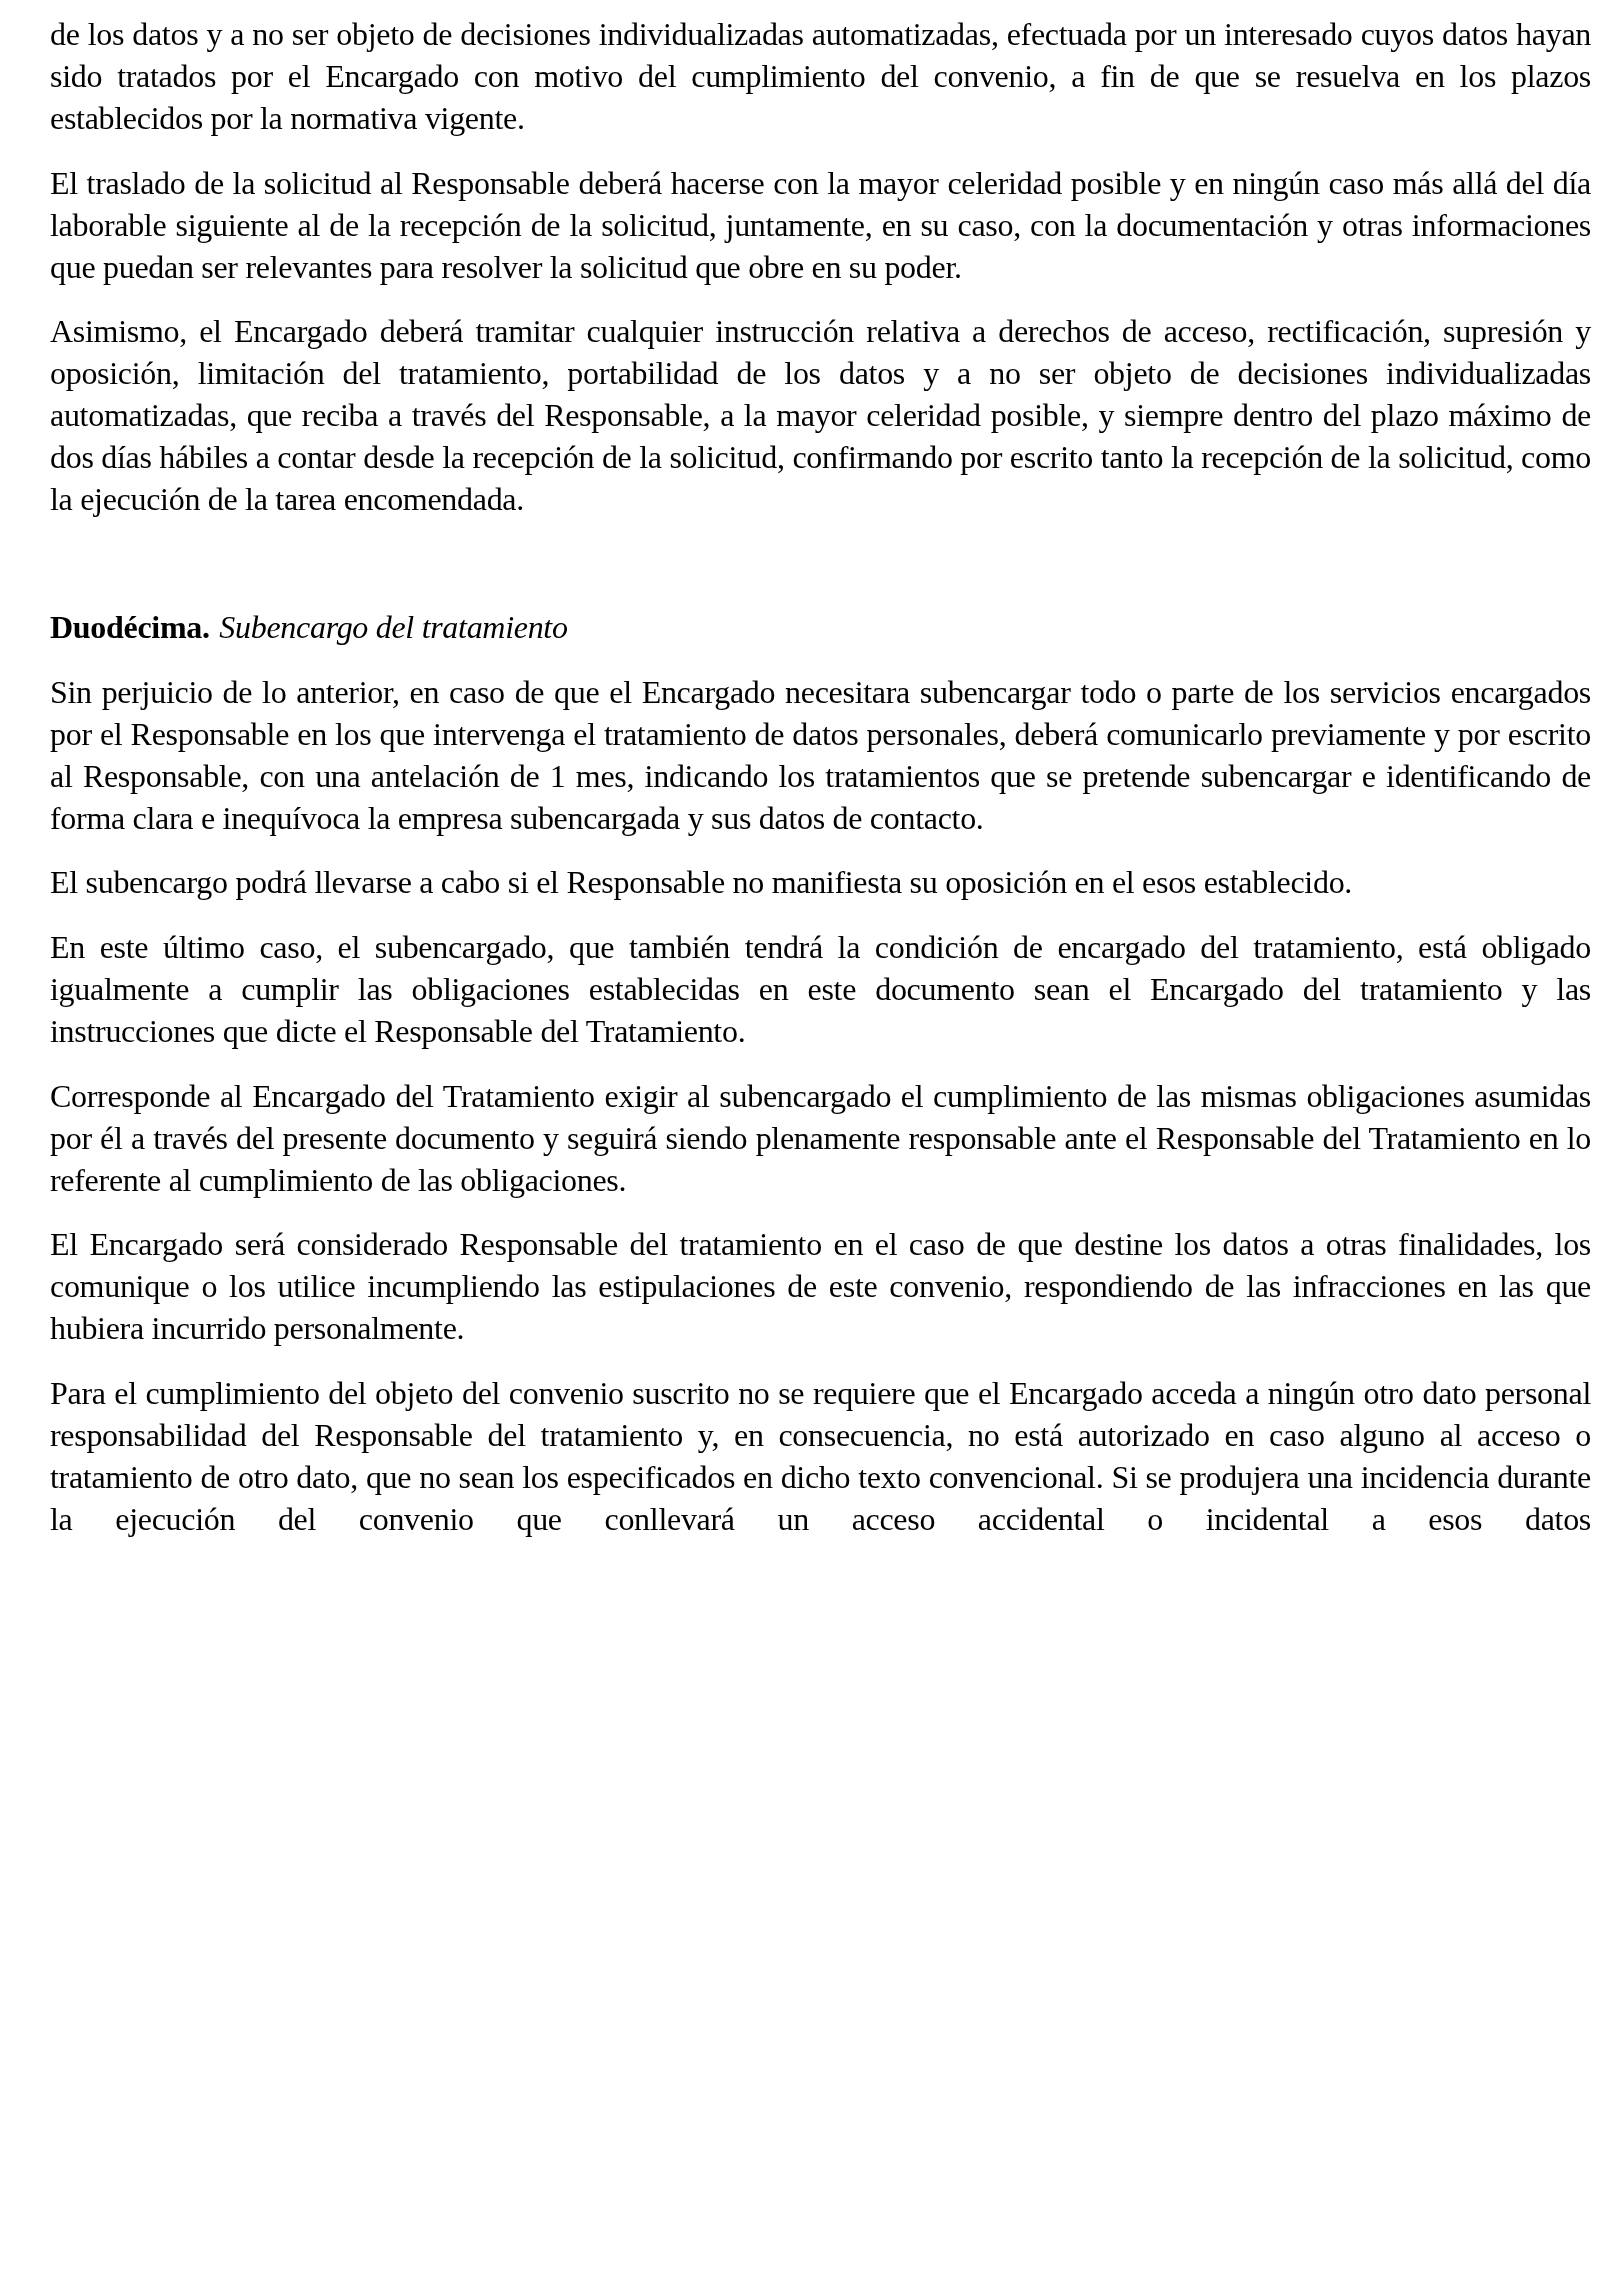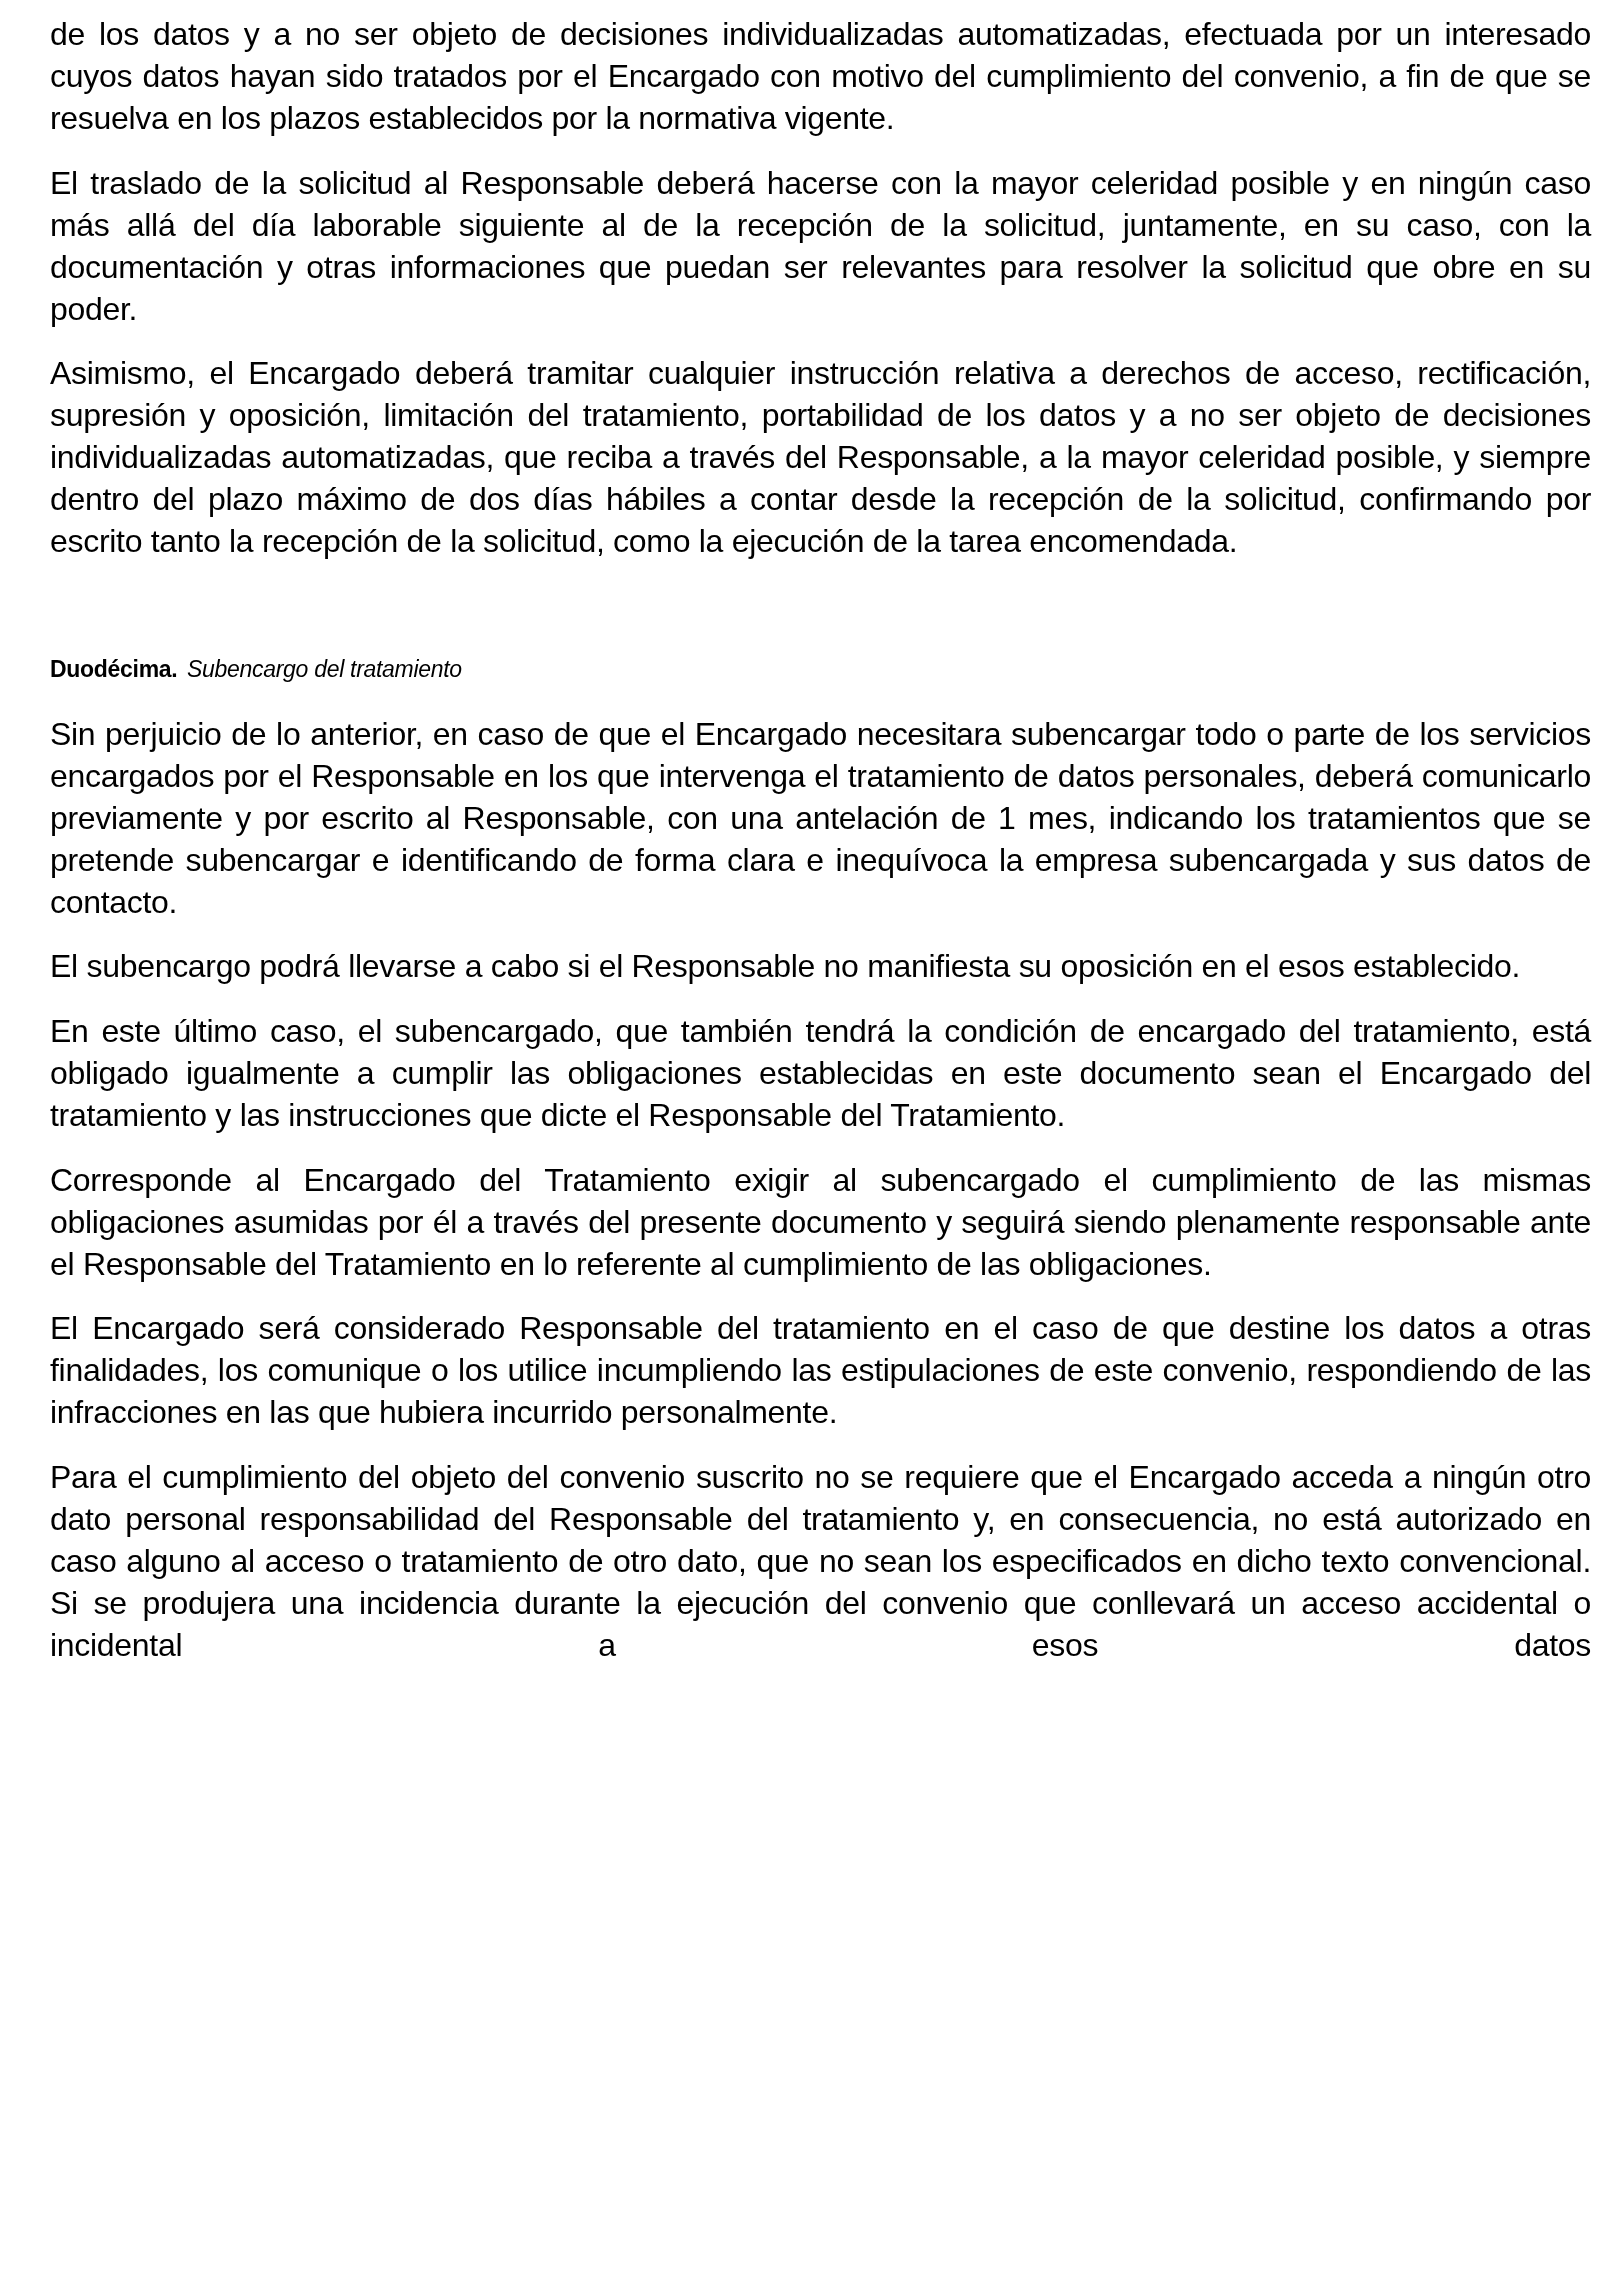--- a/index.html
+++ b/index.html
@@ -7,37 +7,37 @@
     padding: 0;
     background: #ffffff;
   }
   .page {
     position: relative;
     width: 1623px;
     height: 2295px;
     box-sizing: border-box;
     background: #ffffff;
     color: #000000;
-    font-family: Liberation Sans, sans-serif;
+    font-family: Liberation Serif, serif;
     font-size: 32px;
     line-height: 42px;
     letter-spacing: -0.3px;
     padding: 13px 32px 0 50px;
     overflow: hidden;
   }
   .body-para {
     margin: 0 0 22.6px 0;
     text-align: justify;
   }
   .body-para.continues {
     text-align-last: justify;
   }
   .clause-heading {
     margin: 86px 0 22.6px 0;
-    font-size: 23px;
+    font-size: 32px;
     line-height: 42px;
     font-weight: normal;
     text-align: left;
   }
   .clause-heading .clause-number {
     font-weight: bold;
     font-style: normal;
   }
   .clause-heading .clause-title {
     font-style: italic;

